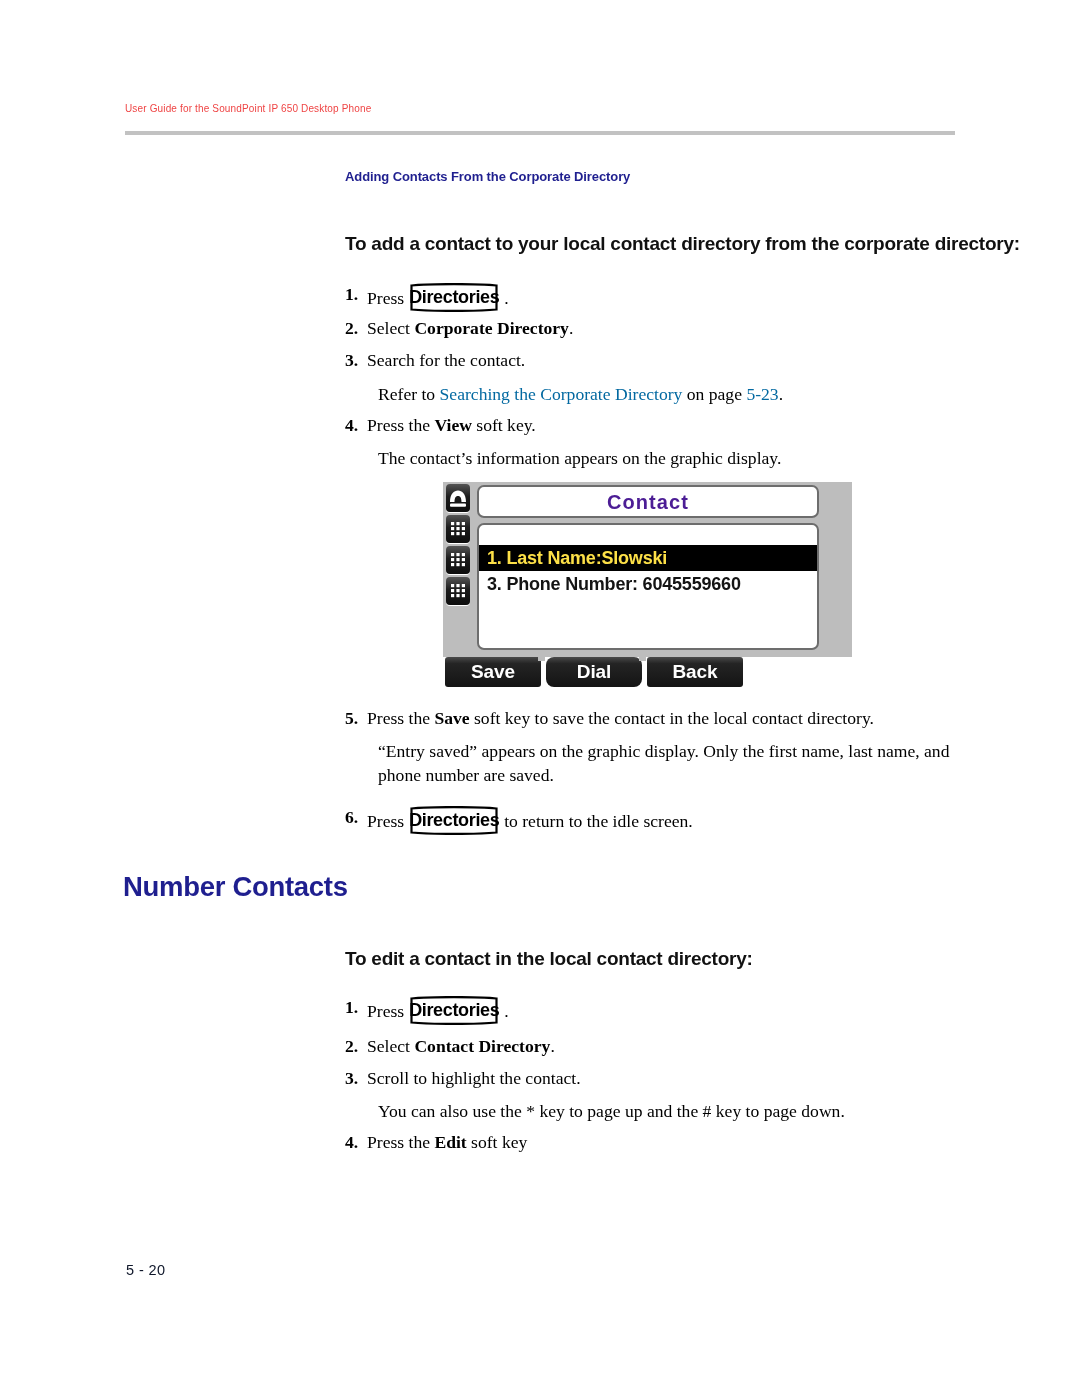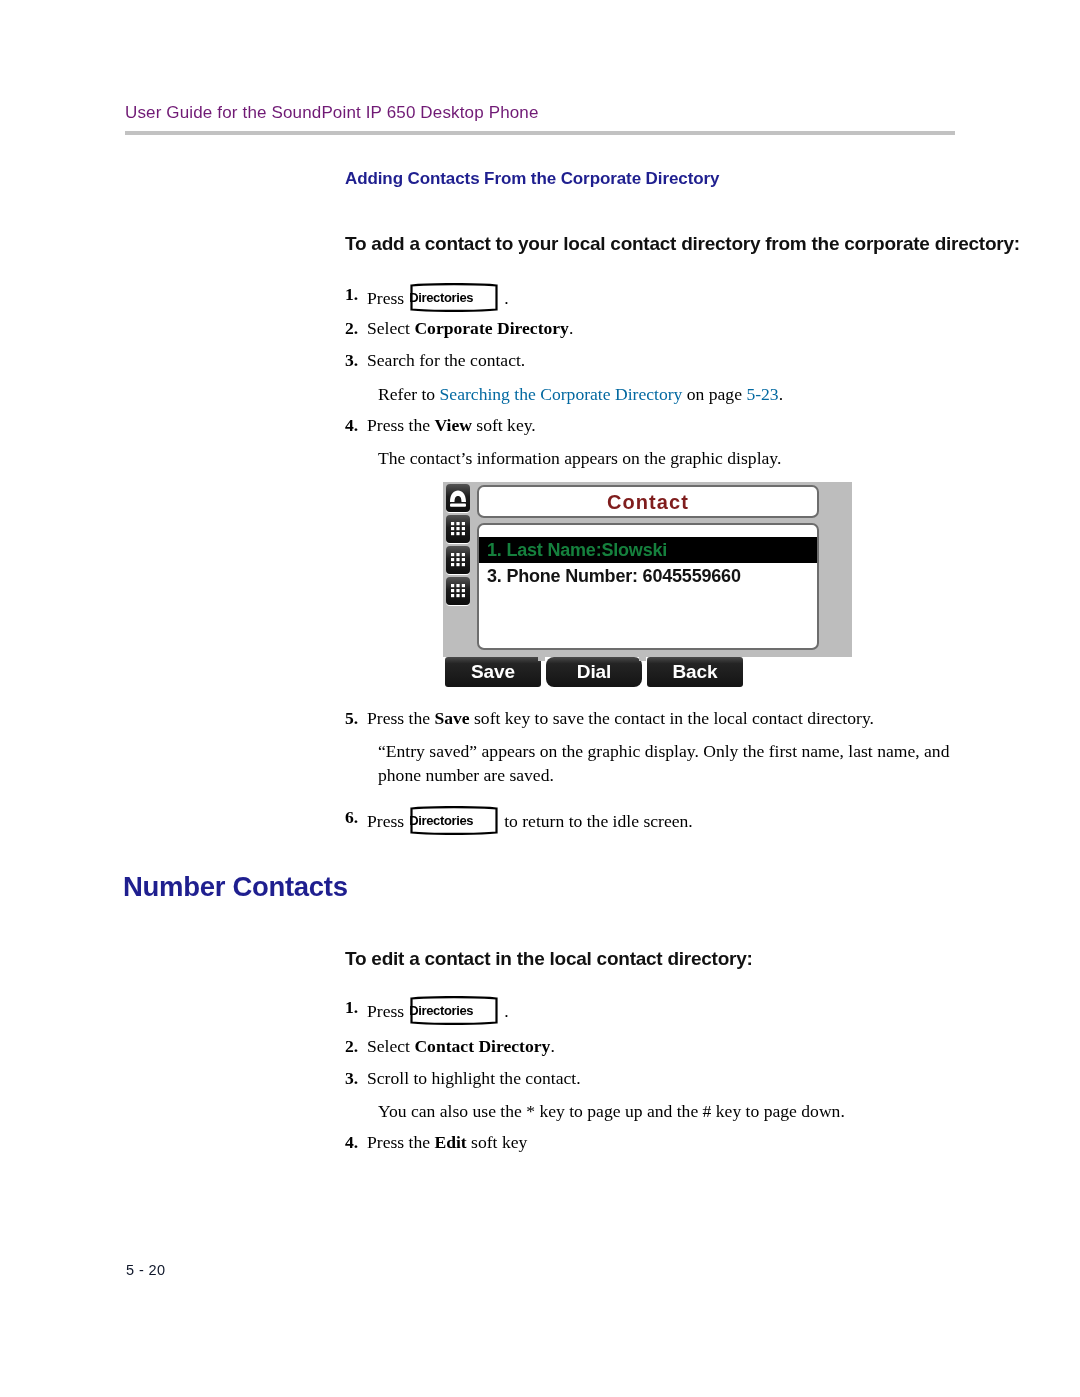--- a/index.html
+++ b/index.html
@@ -18,23 +18,23 @@
 
   
   #running-header {
     position: absolute;
     left: 125px;
     top: 103px;
     width: 830px;
   }
   #running-header .htext {
     font-family: "Liberation Sans", sans-serif;
-    font-size: 17px;
+    font-size: 10px;
     letter-spacing: 0.15px;
-    color: #701a75;
+    color: #ef4444;
     white-space: nowrap;
   }
   #header-rule {
     position: absolute;
     left: 125px;
     top: 131px;
     width: 830px;
     height: 4px;
     background: #c2c2c2;
   }
@@ -43,21 +43,21 @@
   .sec-head {
     position: absolute;
     font-family: "Liberation Sans", sans-serif;
     font-weight: bold;
     color: #1f1f8f;
     white-space: nowrap;
   }
   #heading-adding-contacts {
     left: 345px;
     top: 169px;
-    font-size: 17px;
+    font-size: 13px;
     letter-spacing: -0.1px;
   }
   #heading-editing-contacts {
     left: 123px;
     top: 871px;
     font-size: 27.5px;
     letter-spacing: -0.3px;
   }
   .proc-head {
     position: absolute;
@@ -117,24 +117,24 @@
   .keycap .kshape {
     position: absolute;
     inset: 0;
   }
   .keycap .klabel {
     position: absolute;
     left: 0;
     right: 0;
     top: 50%;
     transform: translateY(-50%);
-    text-align: left;
-    font-family: "Liberation Sans", sans-serif;
-    font-weight: bold;
-    font-size: 13px;
+    text-align: right;
+    font-family: "Liberation Sans", sans-serif;
+    font-weight: bold;
+    font-size: 18px;
     letter-spacing: -0.35px;
     color: #000000;
     white-space: nowrap;
   }
 
   
   #phone-screenshot {
     position: absolute;
     left: 443px;
     top: 482px;
@@ -184,21 +184,21 @@
   }
   #lcd-title-text {
     position: absolute;
     left: 0; right: 0; top: 50%;
     transform: translateY(-50%);
     text-align: center;
     font-family: "Liberation Sans", sans-serif;
     font-weight: bold;
     font-size: 20px;
     letter-spacing: 1.1px;
-    color: #7f1d1d;
+    color: #4c1d95;
   }
   #lcd-list-box {
     position: absolute;
     left: 34px;
     top: 41px;
     width: 342px;
     height: 127px;
     background: #ffffff;
     border: 2px solid #6d6d6d;
     border-radius: 7px;
@@ -212,22 +212,22 @@
     padding-left: 8px;
     font-family: "Liberation Sans", sans-serif;
     font-weight: bold;
     font-size: 18px;
     letter-spacing: -0.2px;
     color: #141414;
     white-space: nowrap;
   }
   .lcd-row.selected {
     background: #000000;
-    color: #15803d;
-    margin-top: 12px;
+    color: #fde047;
+    margin-top: 20px;
   }
   #lcd-softkeys {
     position: absolute;
     left: 2px;
     top: 172px;
     width: 300px;
     height: 33px;
   }
   .softkey {
     position: absolute;

